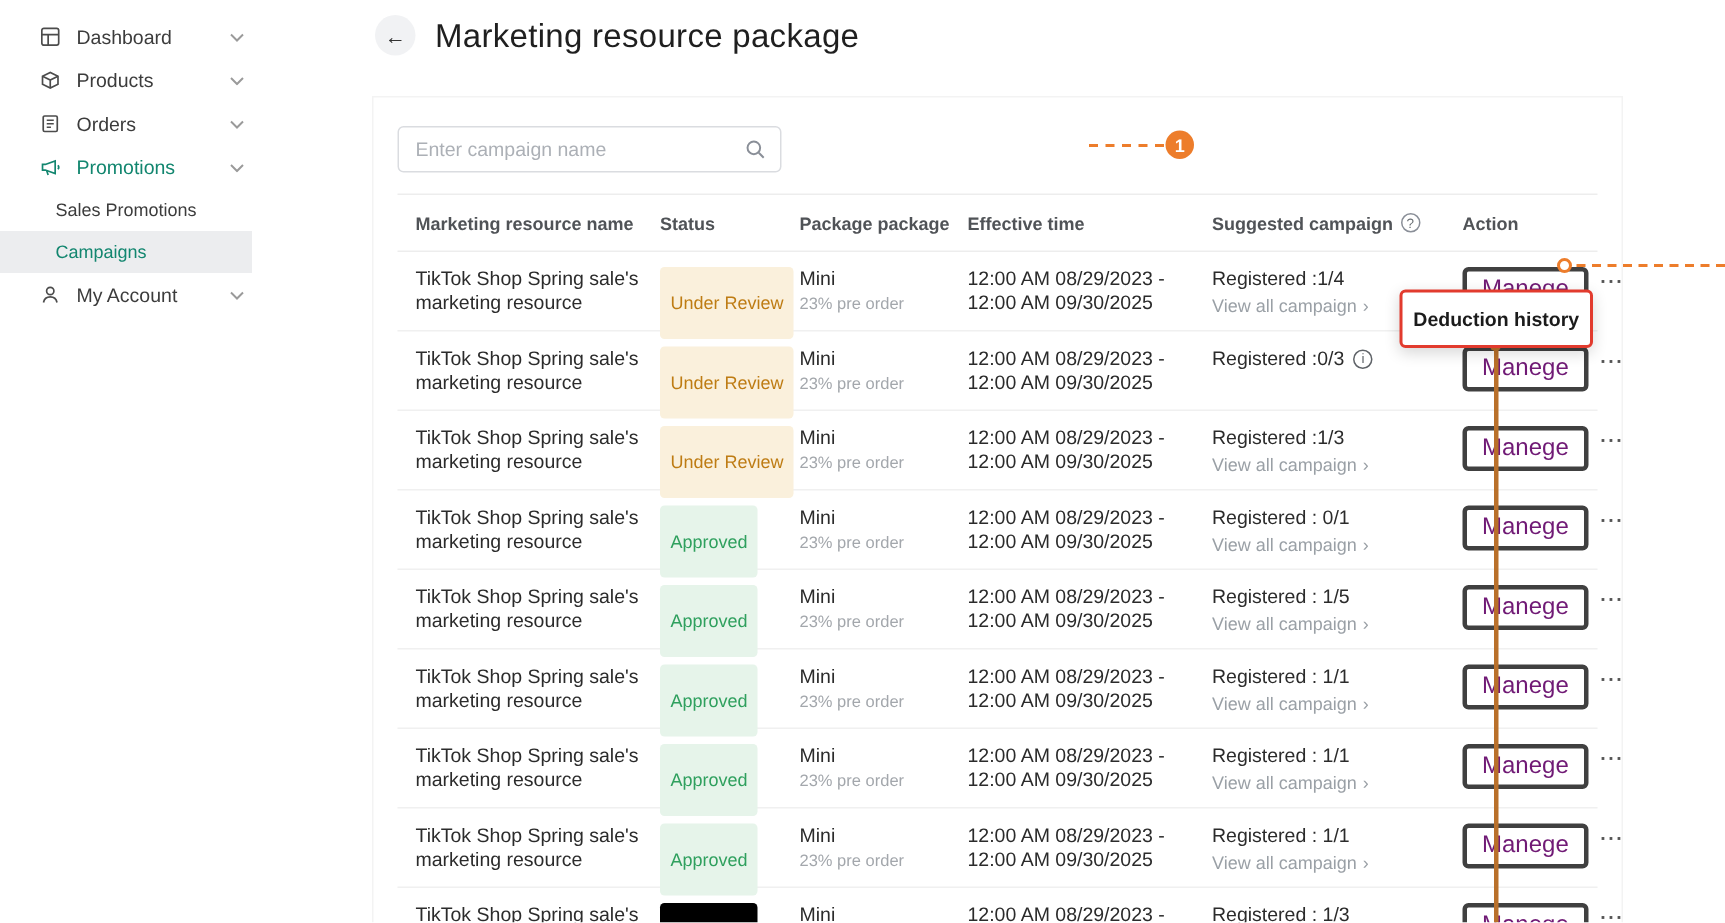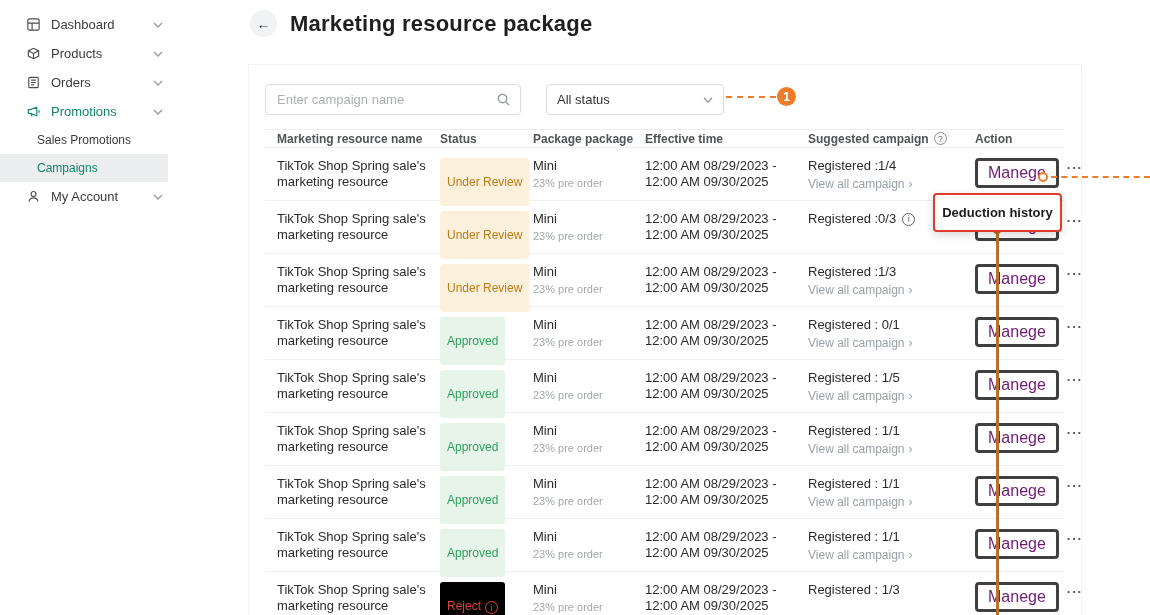--- a/index.html
+++ b/index.html
@@ -13,36 +13,36 @@
   .side-item .s-icon{display:inline-flex;width:16px;margin-right:9px;color:#4c4c4c}
   .side-item .s-chev{margin-left:auto;color:#9a9a9a;display:inline-flex}
   .side-item.active{color:#12866F}
   .side-item.active .s-icon{color:#12866F}
   .side-sub{display:flex;align-items:center;height:28px;padding-left:37px;font-size:12px;color:#3c3c3c;cursor:pointer}
   .side-sub.selected{background:#ECEDEF;color:#12866F;width:168px}
 
   
   .page-header{position:absolute;left:250px;top:10px;display:flex;align-items:center;gap:13px;z-index:2}
   .back-btn{width:27px;height:27px;border-radius:50%;background:#F1F2F4;border:none;font-size:14px;color:#333;display:flex;align-items:center;justify-content:center;cursor:pointer;font-family:inherit}
-  .page-title{font-size:22px;font-weight:bold;color:#1f1f1f;letter-spacing:.2px}
+  .page-title{font-size:22px;font-weight:normal;color:#1f1f1f;letter-spacing:.2px}
 
   
   .card{position:absolute;left:248px;top:64px;width:834px;height:551px;background:#fff;border:1px solid #F3F3F3;border-bottom:none;padding:19px 16px 0;overflow:hidden;z-index:1}
   .filters{display:flex;gap:25px}
   .search-box{position:relative;width:256px}
   .search-box input{width:100%;height:31px;border:1px solid #DADCE0;border-radius:4px;padding:0 32px 0 11px;font-size:13px;color:#333;outline:none;font-family:inherit;background:#fff}
   .search-box input::placeholder{color:#ACB0B6}
   .search-ic{position:absolute;right:10px;top:8px;color:#8a8f98;display:inline-flex}
   .status-select{width:178px;height:31px;border:1px solid #DADCE0;border-radius:4px;display:flex;align-items:center;padding:0 10px;font-size:13px;color:#333;cursor:pointer;background:#fff}
   .status-select .s-chev{margin-left:auto;color:#9a9a9a;display:inline-flex}
 
   
   .table{margin-top:14px}
   .thead,.trow{display:grid;grid-template-columns:175px 93px 112px 163px 167px 90px}
-  .thead{height:19px;align-items:center;border-top:1px solid #EDEDED;border-bottom:1px solid #EDEDED;font-size:12px;font-weight:bold;color:#505357}
+  .thead{height:39px;align-items:center;border-top:1px solid #EDEDED;border-bottom:1px solid #EDEDED;font-size:12px;font-weight:bold;color:#505357}
   .thead .cell:first-child,.trow .cell:first-child{padding-left:12px}
   .th-help{display:inline-flex;align-items:center;gap:5px}
   .help-circ{width:13px;height:13px;border:1px solid #8a8f98;border-radius:50%;font-size:9px;color:#6b7075;display:inline-flex;align-items:center;justify-content:center;font-weight:normal;cursor:pointer}
   .trow{height:53px;padding-top:10px;border-bottom:1px solid #F0F0F0;align-items:start}
   .l1,.l2{font-size:13px;line-height:16px;color:#2b2b2b}
   .sub{font-size:11px;line-height:15px;color:#A3A7AC;margin-top:2px}
   .badge{display:inline-flex;align-items:flex-end;gap:4px;font-size:12px;line-height:16px;padding:16px 7px;border-radius:3px;white-space:nowrap}
   .badge[data-status="warning"]{background:#FAF0DC;color:#BE7C14}
   .badge[data-status="success"]{background:#E6F4EA;color:#2FA05E}
   .badge[data-status="error"]{background:#000000;color:#DC4631}
@@ -156,28 +156,20 @@
   <div class="filters">
     <div class="search-box">
       <input type="text" placeholder="Enter campaign name" style="">
       <span class="search-ic">
         <svg width="15" height="15" viewBox="0 0 16 16" fill="none" stroke="currentColor" stroke-width="1.4">
             <circle cx="7" cy="7" r="4.5"></circle>
             <path d="M10.5 10.5L14 14"></path>
           </svg>
       </span>
     </div>
-    <div class="status-select">
-      <span>All status</span>
-      <span class="s-chev">
-          <svg width="10" height="6" viewBox="0 0 10 6" fill="none" stroke="currentColor" stroke-width="1.3">
-            <path d="M1 1l4 4 4-4"></path>
-          </svg>
-        </span>
-    </div>
   </div>
 
   <div class="table">
     <div class="thead">
       <div class="cell">Marketing resource name</div>
       <div class="cell">Status</div>
       <div class="cell">Package package</div>
       <div class="cell">Effective time</div>
       <div class="cell">
         <span class="th-help">

